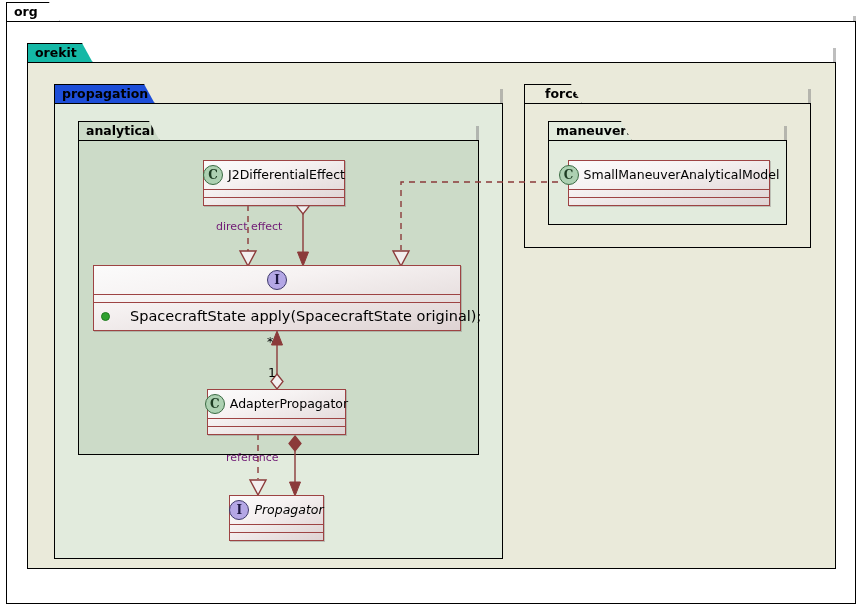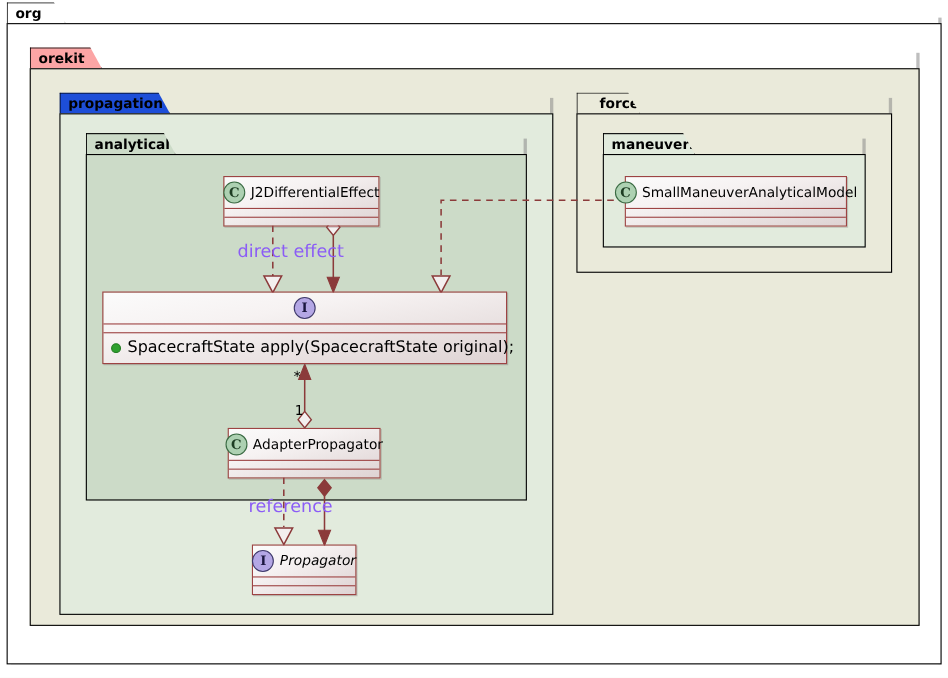--- a/index.html
+++ b/index.html
@@ -92,21 +92,21 @@
     height: 8px;
     border-bottom: 1px solid #9d4343;
   }
   .compartment.last {
     border-bottom: none;
   }
   .member-row {
     box-sizing: border-box;
     display: flex;
     align-items: center;
-    gap: 6px;
+    gap: 20px;
     height: 26px;
     padding: 0 7px;
     font-size: 14.5px;
     color: #000000;
     white-space: nowrap;
   }
   .vis-dot {
     width: 7px;
     height: 7px;
     border-radius: 50%;
@@ -135,22 +135,22 @@
   .stereo.iface {
     background: #B4A7E5;
     border: 1.3px solid #3f3a6b;
     color: #1b1740;
     font-family: "DejaVu Serif", serif;
   }
 
   
   .edge-label {
     position: absolute;
-    font-size: 16px;
-    color: #8b5cf6;
+    font-size: 11px;
+    color: #701a75;
     background: transparent;
     white-space: nowrap;
     line-height: 1;
   }
   .mult-label {
     position: absolute;
     font-size: 12.5px;
     color: #000000;
     white-space: nowrap;
     line-height: 1;
@@ -168,21 +168,21 @@
     <div class="pkg-tab" style="width:54px; background:#ffffff;">
       <span>org</span>
     </div>
     <div class="pkg-body" style="top:19px; width:850px; height:583px; background:#ffffff;"></div>
   </div>
 
   <div class="pkg-shadow" style="left:833px; top:48px; width:3px; height:521px;"></div>
   <div class="pkg-shadow" style="left:30px; top:566px; width:806px; height:3px;"></div>
 
   <div class="pkg" style="left:27px; top:43px; width:809px; height:526px;">
-    <div class="pkg-tab" style="width:66px; background:#fca5a5;">
+    <div class="pkg-tab" style="width:66px; background:#14b8a6;">
       <span>orekit</span>
     </div>
     <div class="pkg-body" style="top:19px; width:809px; height:507px; background:#EAEADA;"></div>
   </div>
 
   <div class="pkg-shadow" style="left:500px; top:89px; width:3px; height:470px;"></div>
   <div class="pkg-shadow" style="left:57px; top:556px; width:446px; height:3px;"></div>
 
   <div class="pkg" style="left:54px; top:84px; width:449px; height:475px;">
     <div class="pkg-tab" style="width:101px; background:#1d4ed8;">

